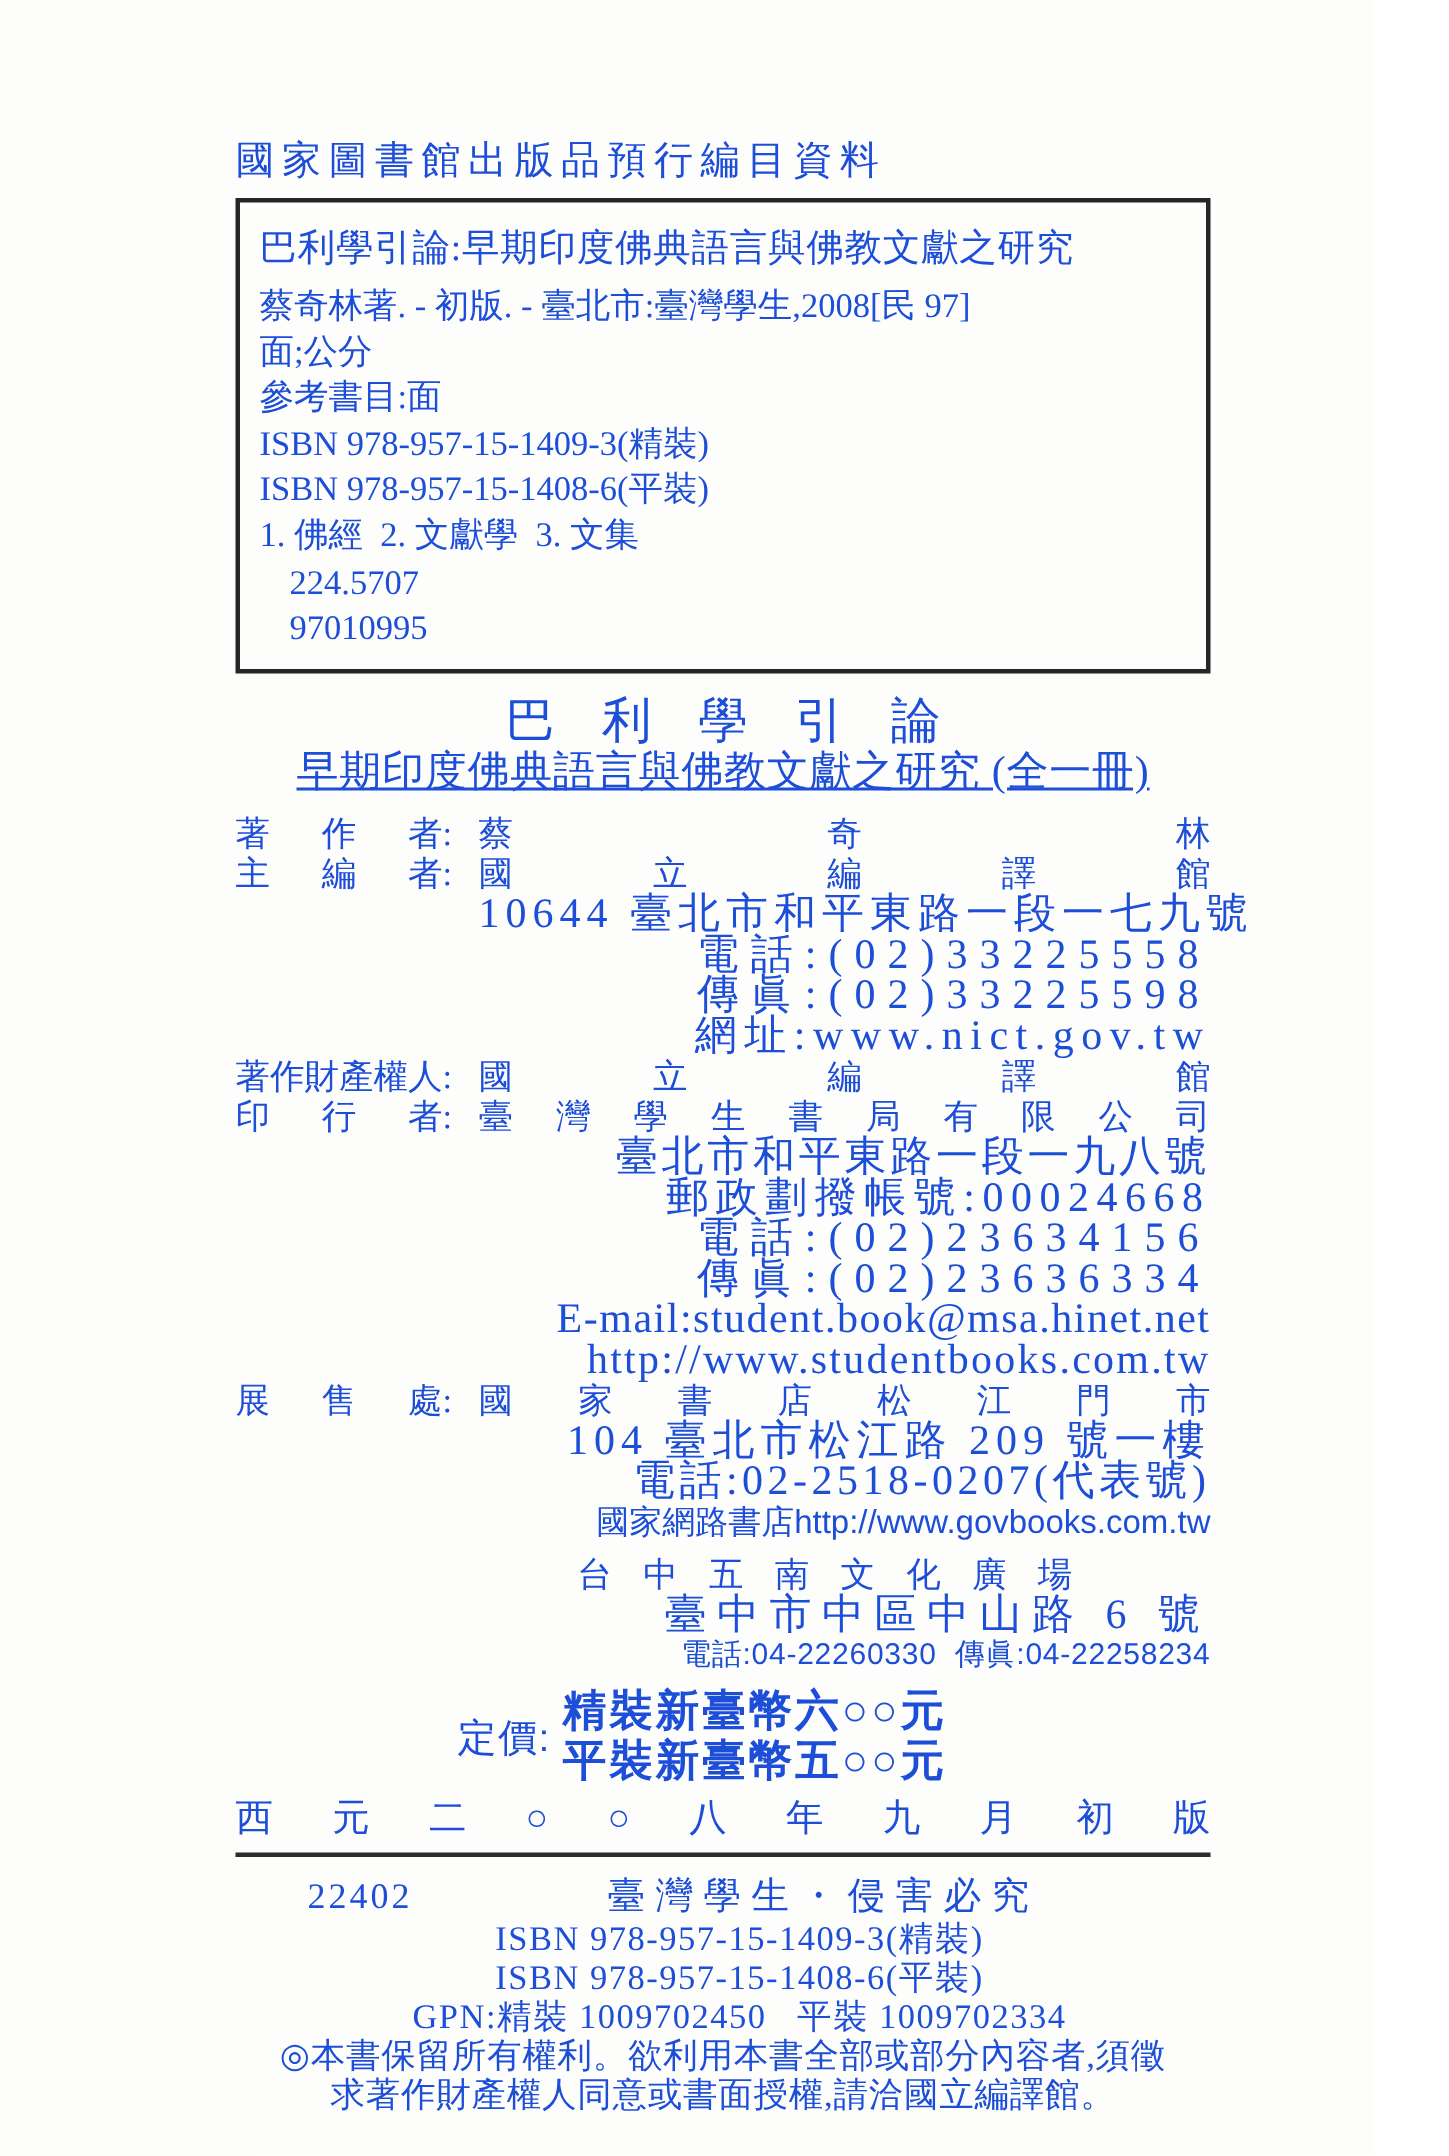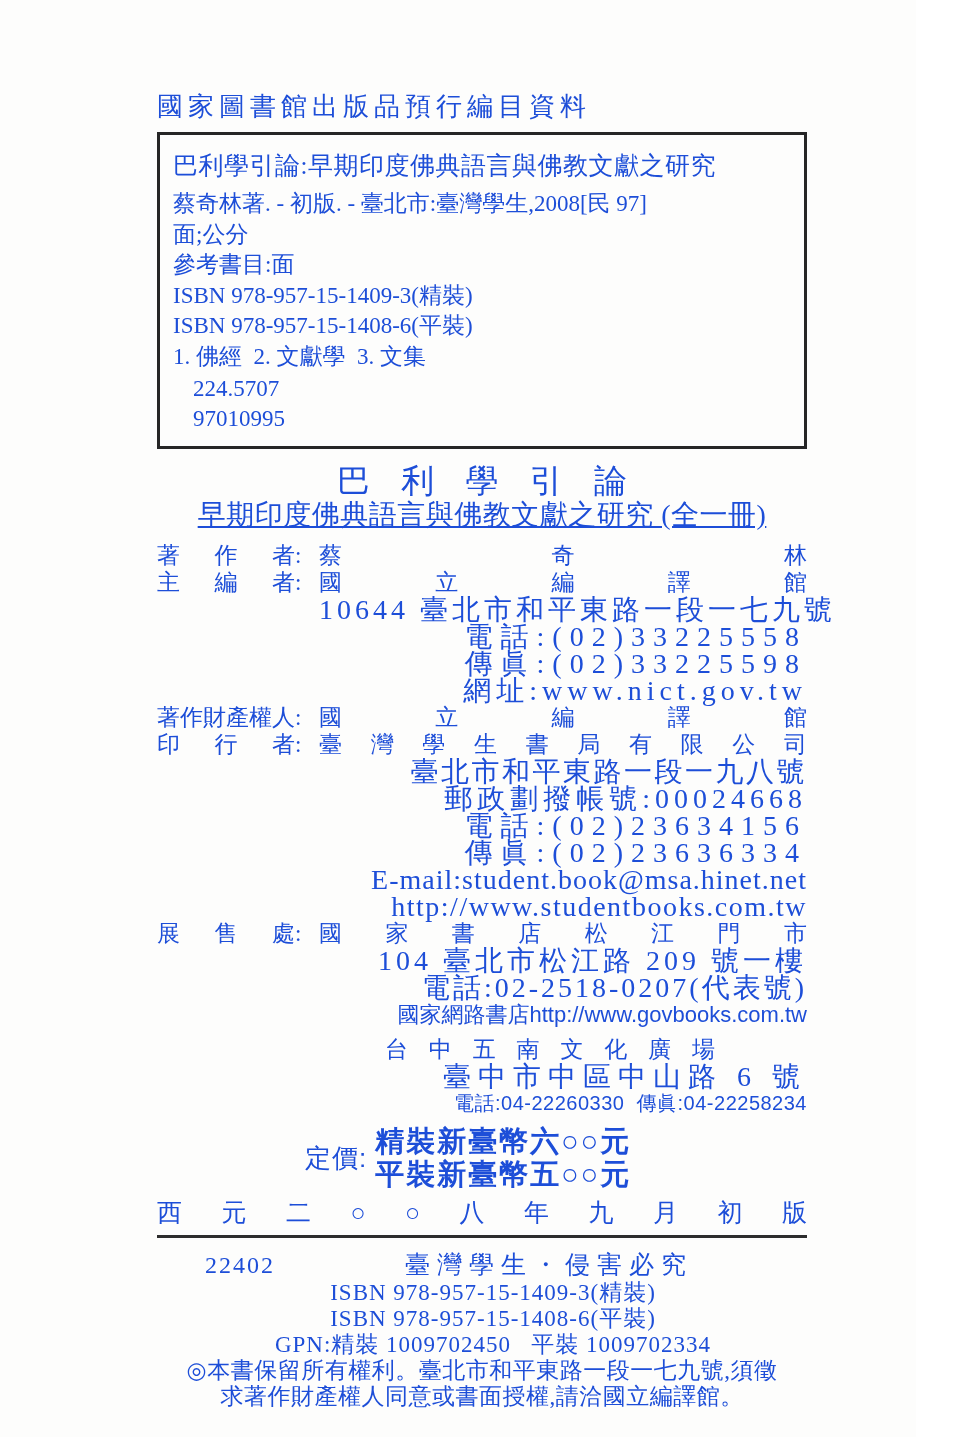--- a/index.html
+++ b/index.html
@@ -239,18 +239,18 @@
     <hr class="rule">
 
     <div class="footer">
       <div class="f-row1">
         <span class="f-code">22402</span>
         <span class="f-notice">臺灣學生・侵害必究</span>
       </div>
       <div class="f-center">ISBN 978-957-15-1409-3(精裝)</div>
       <div class="f-center">ISBN 978-957-15-1408-6(平裝)</div>
       <div class="f-center pre">GPN:精裝 1009702450   平裝 1009702334</div>
-      <div class="f-rights">◎本書保留所有權利。臺北市和平東路一段一七九號,須徵</div>
+      <div class="f-rights">◎本書保留所有權利。欲利用本書全部或部分內容者,須徵</div>
       <div class="f-rights">求著作財產權人同意或書面授權,請洽國立編譯館。</div>
     </div>
 
   </div>
 </div>
 
 </body></html>

